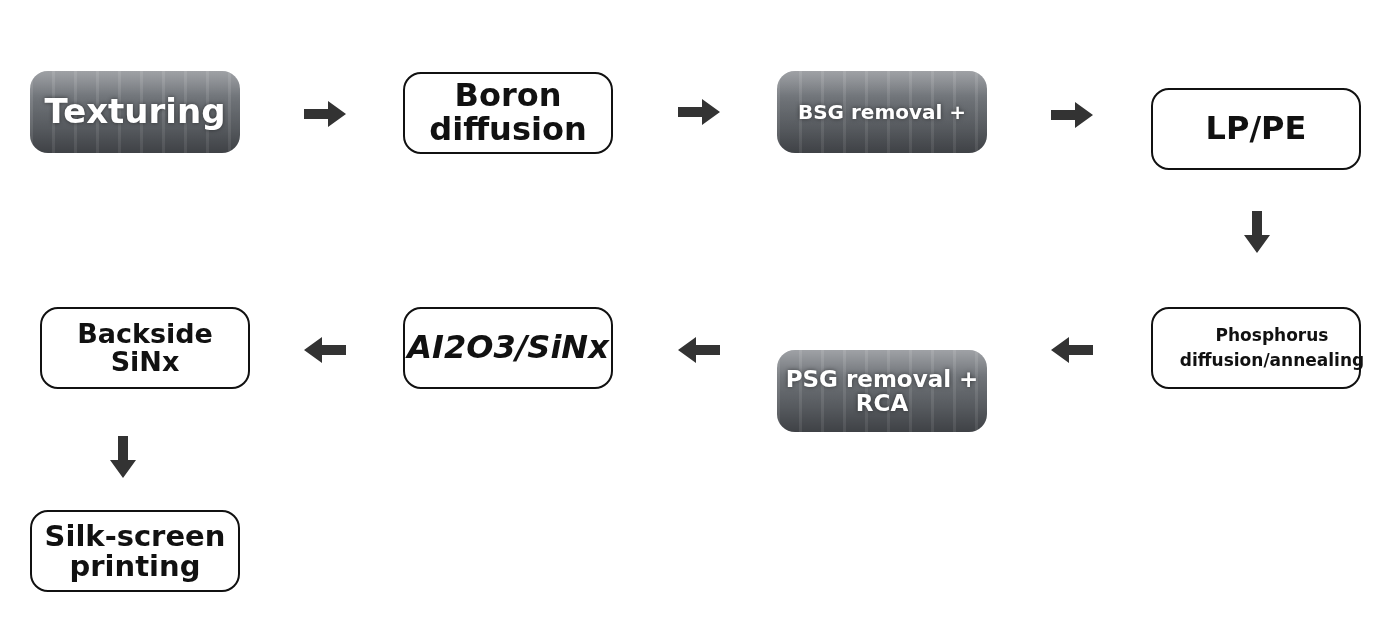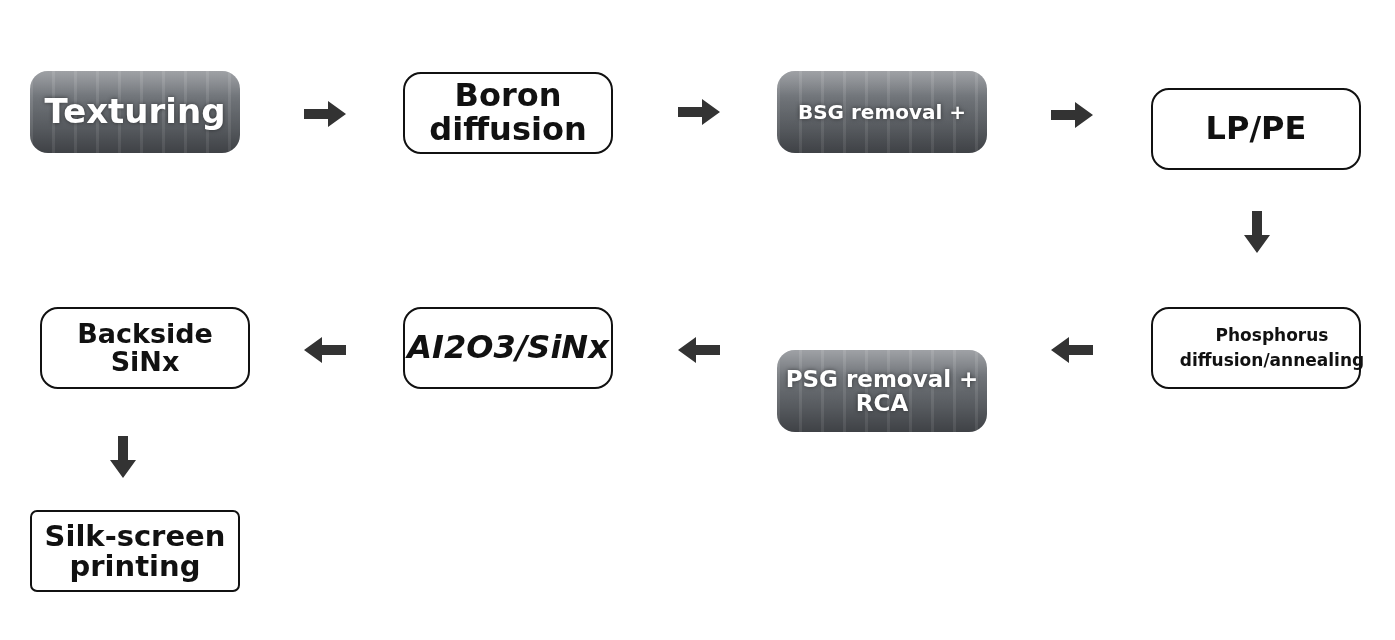--- a/index.html
+++ b/index.html
@@ -99,16 +99,16 @@
   <div>Phosphorus</div>
   <div>diffusion/annealing</div>
 </div>
 
 <div class="arrow" style="left:108px;top:434px;">
   <svg width="30" height="46" viewBox="0 0 30 46">
       <path d="M10 2 V26 H2 L15 44 L28 26 H20 V2 Z" fill="#333"></path>
     </svg>
 </div>
 
-<div class="node outlined" style="left:30px;top:510px;font-size:29px;flex-direction:column;border-radius:7px;">
+<div class="node outlined" style="left:30px;top:510px;font-size:29px;flex-direction:column;">
   <div>Silk-screen</div>
   <div>printing</div>
 </div>
 
 </body></html>

